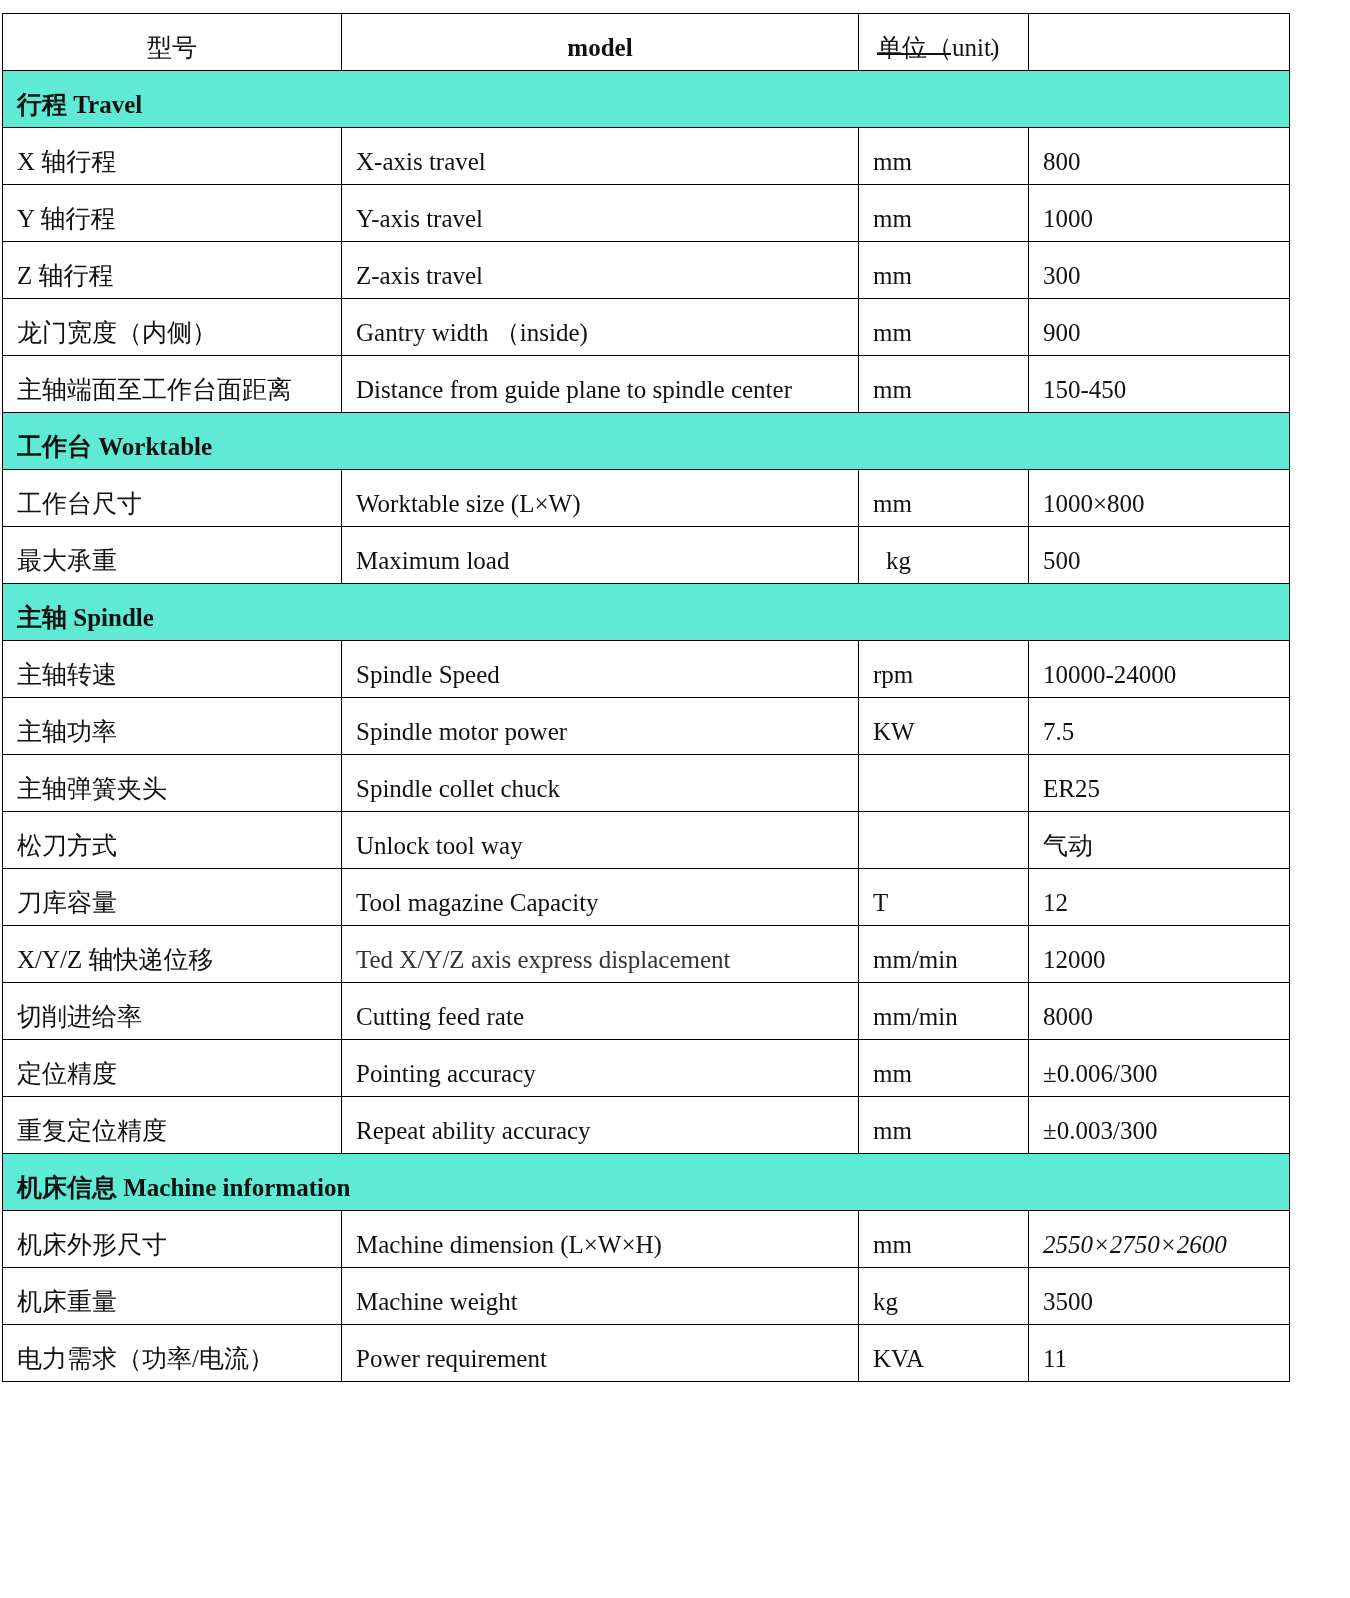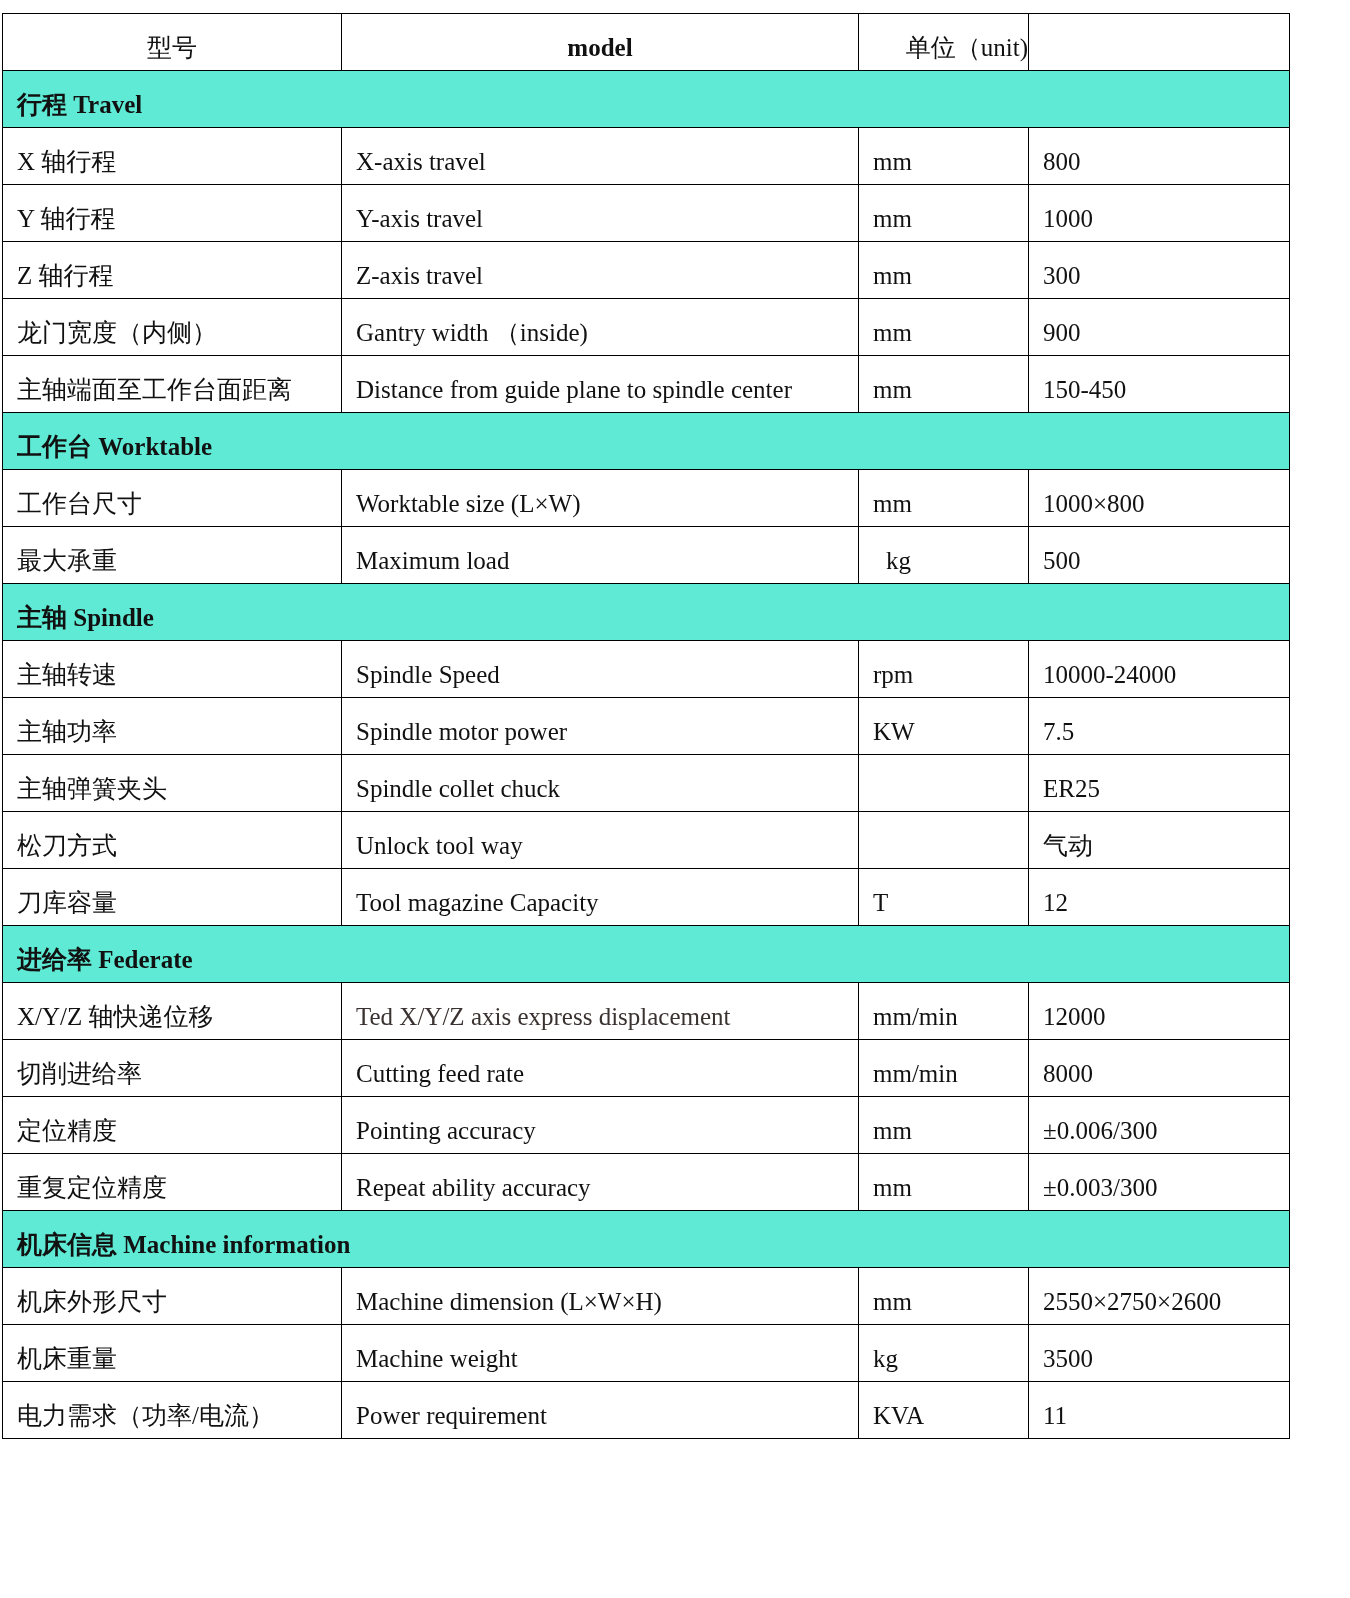--- a/index.html
+++ b/index.html
@@ -3,25 +3,25 @@
 <meta charset="utf-8">
 <style>
   html, body { margin: 0; padding: 0; background: #ffffff; }
   body { width: 1350px; height: 1598px; overflow: hidden; position: relative; font-family: "Liberation Serif", "DejaVu Serif", serif; color: #111; }
   table.spec { position: absolute; left: 2px; top: 13px; border-collapse: collapse; table-layout: fixed; width: 1287px; }
   table.spec td { border: 1.5px solid #000; padding: 0 0 0 14px; font-size: 25px; height: 56px; vertical-align: middle; white-space: nowrap; line-height: 1; }
   table.spec td .txt { position: relative; top: 5px; }
   col.c1 { width: 339px; } col.c2 { width: 517px; } col.c3 { width: 170px; } col.c4 { width: 261px; }
   tr.header td { height: 56px; text-align: center; padding: 0; }
   tr.header td.h-model { font-weight: bold; }
-  tr.header td.h-unit { text-align: right; padding-left: 18px; }
+  tr.header td.h-unit { text-align: left; padding-left: 18px; text-decoration: underline; }
   tr.section td { background: #5eead4; font-weight: bold; height: 56px; }
   tr.row td.unit-indent { padding-left: 27px; }
   td .muted { color: #3a3230; text-align: right; }
-  td.small-val { font-size: 22px; }
+  td.small-val { font-size: 22px; font-style: italic; }
 </style>
 </head>
 <body>
 
 <table class="spec">
   <colgroup>
       <col class="c1">
       <col class="c2">
       <col class="c3">
       <col class="c4">
@@ -107,23 +107,20 @@
         <td><span class="txt">Unlock tool way</span></td>
         <td><span class="txt"></span></td>
         <td><span class="txt">气动</span></td>
       </tr>
       <tr class="row">
         <td><span class="txt">刀库容量</span></td>
         <td><span class="txt">Tool magazine Capacity</span></td>
         <td><span class="txt">T</span></td>
         <td><span class="txt">12</span></td>
       </tr>
-      <tr class="section">
-        <td colspan="4"><span class="txt">进给率 Federate</span></td>
-      </tr>
       <tr class="row">
         <td><span class="txt">X/Y/Z 轴快递位移</span></td>
         <td><span class="txt muted">Ted X/Y/Z axis express displacement</span></td>
         <td><span class="txt">mm/min</span></td>
         <td><span class="txt">12000</span></td>
       </tr>
       <tr class="row">
         <td><span class="txt">切削进给率</span></td>
         <td><span class="txt">Cutting feed rate</span></td>
         <td><span class="txt">mm/min</span></td>

